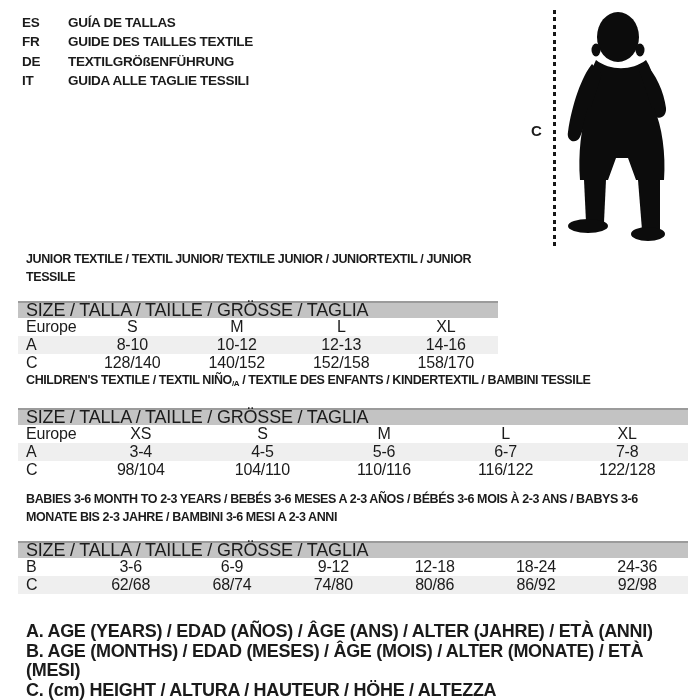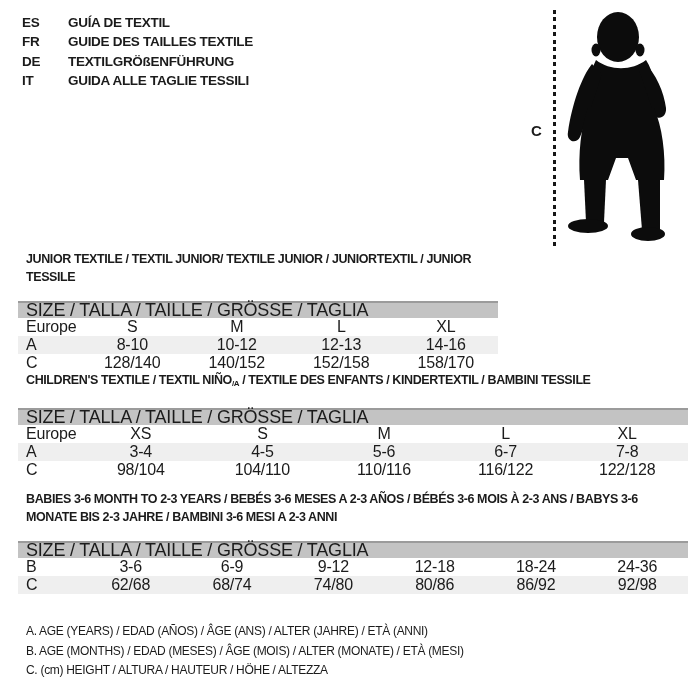--- a/index.html
+++ b/index.html
@@ -33,31 +33,31 @@
   .tbl-title .sub{font-size:8px; vertical-align:-2px;}
   .tbl-head{height:17px; background:var(--band-gray); border-top:2px solid var(--band-border);
     font-size:18px; line-height:15px; padding-left:8px; letter-spacing:-0.2px;}
   .tbl-row{display:flex; height:18px; align-items:center; font-size:16px; letter-spacing:-0.2px;}
   .tbl-row.shaded{background:var(--row-shade);}
   .row-label{flex:0 0 62px; padding-left:8px;}
   .tbl-cell{flex:1; text-align:center;}
 
   
   .legend{position:absolute; left:26px; top:622px;}
-  .legend-line{font-weight:normal; font-size:12px; line-height:19.5px; letter-spacing:-0.3px;}
+  .legend-line{font-weight:bold; font-size:18px; line-height:19.5px; letter-spacing:-0.3px;}
 </style>
 </head>
 <body>
 
 <div class="page">
 
   <div class="lang-block" id="lang-block">
       <div class="lang-row">
         <span class="lang-code">ES</span>
-        <span class="lang-title">GUÍA DE TEXTIL</span>
+        <span class="lang-title">GUÍA DE TALLAS</span>
       </div>
       <div class="lang-row">
         <span class="lang-code">FR</span>
         <span class="lang-title">GUIDE DES TAILLES TEXTILE</span>
       </div>
       <div class="lang-row">
         <span class="lang-code">DE</span>
         <span class="lang-title">TEXTILGRÖßENFÜHRUNG</span>
       </div>
       <div class="lang-row">

